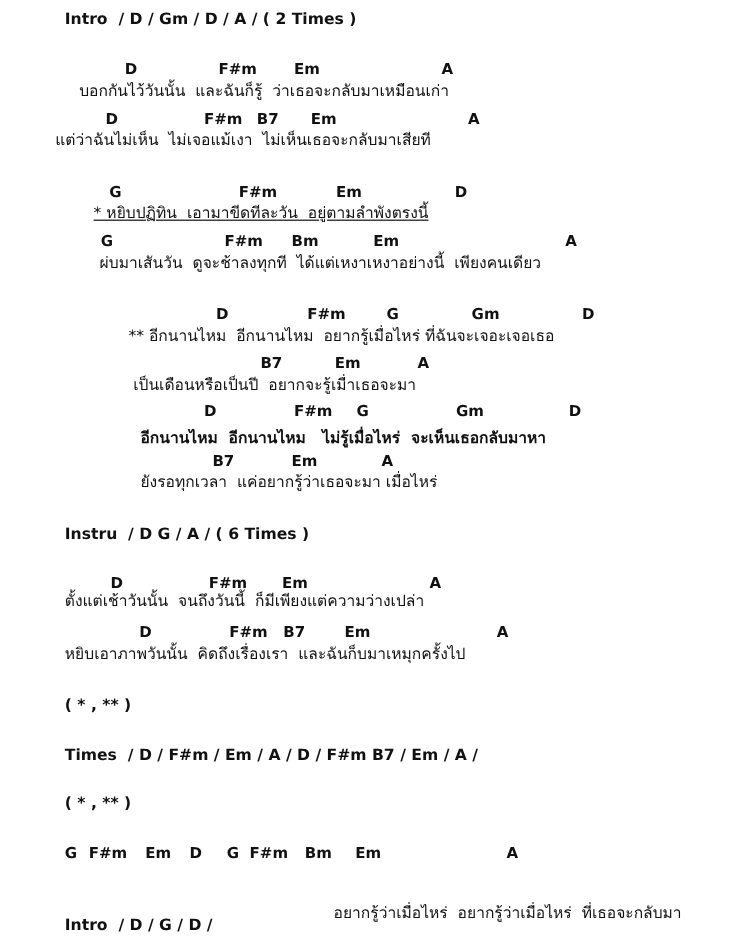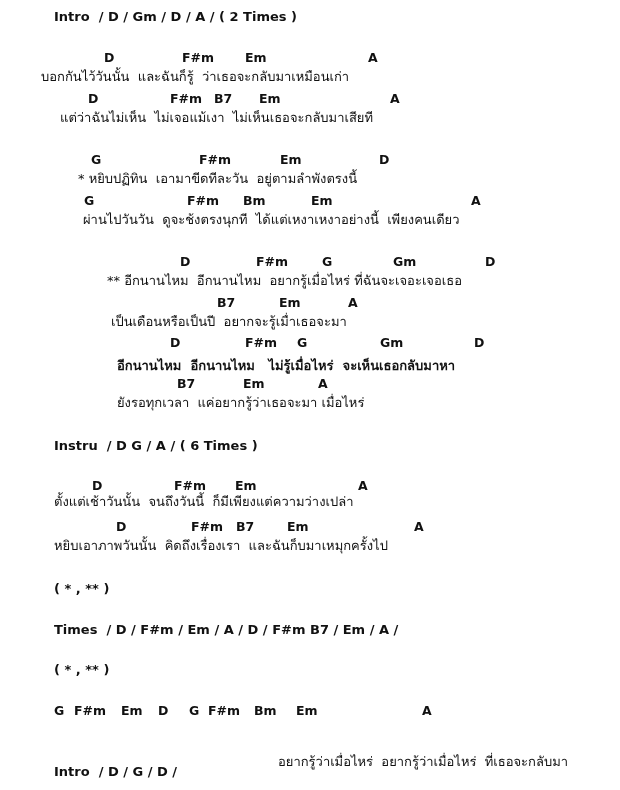--- a/index.html
+++ b/index.html
@@ -30,38 +30,38 @@
 
   <div id="br"></div>
 
   <div class="ln hdr" style="left:54px;top:764px">Intro  / D / G / D /</div>
 </div>
 
 <span class="chord" style="left: 104px; top: 50px;">D</span>
 <span class="chord" style="left: 182px; top: 50px;">F#m</span>
 <span class="chord" style="left: 245px; top: 50px;">Em</span>
 <span class="chord" style="left: 368px; top: 50px;">A</span>
-<div class="ln lyric" style="left: 41px; top: 69px;">บอกกันไว้วันนั้น  และฉันก็รู้  ว่าเธอจะกลับมาเหมือนเก่า</div>
+<div class="ln lyric" style="left: 66px; top: 69px;">บอกกันไว้วันนั้น  และฉันก็รู้  ว่าเธอจะกลับมาเหมือนเก่า</div>
 <span class="chord" style="left: 88px; top: 90.5px;">D</span>
 <span class="chord" style="left: 170px; top: 90.5px;">F#m</span>
 <span class="chord" style="left: 214px; top: 90.5px;">B7</span>
 <span class="chord" style="left: 259px; top: 90.5px;">Em</span>
 <span class="chord" style="left: 390px; top: 90.5px;">A</span>
-<div class="ln lyric" style="left: 60px; top: 109.5px; text-align: right;">แต่ว่าฉันไม่เห็น  ไม่เจอแม้เงา  ไม่เห็นเธอจะกลับมาเสียที</div>
+<div class="ln lyric" style="left: 46px; top: 109.5px; text-align: right;">แต่ว่าฉันไม่เห็น  ไม่เจอแม้เงา  ไม่เห็นเธอจะกลับมาเสียที</div>
 <span class="chord" style="left: 91px; top: 152px;">G</span>
 <span class="chord" style="left: 199px; top: 152px;">F#m</span>
 <span class="chord" style="left: 280px; top: 152px;">Em</span>
 <span class="chord" style="left: 379px; top: 152px;">D</span>
-<div class="ln lyric" style="left: 78px; top: 171px;">* หยิบปฏิทิน  เอามาขีดทีละวัน  อยู่ตามลำพังตรงนี้</div>
+<div class="ln lyric" style="left: 78px; top: 171px; text-decoration: underline;">* หยิบปฏิทิน  เอามาขีดทีละวัน  อยู่ตามลำพังตรงนี้</div>
 <span class="chord" style="left: 84px; top: 192.5px;">G</span>
 <span class="chord" style="left: 187px; top: 192.5px;">F#m</span>
 <span class="chord" style="left: 243px; top: 192.5px;">Bm</span>
 <span class="chord" style="left: 311px; top: 192.5px;">Em</span>
 <span class="chord" style="left: 471px; top: 192.5px;">A</span>
-<div class="ln lyric" style="left: 83px; top: 211.5px;">ผ่านไปวันวัน  ดูจะช้งตรงนุกที  ได้แต่เหงาเหงาอย่างนี้  เพียงคนเดียว</div>
+<div class="ln lyric" style="left: 83px; top: 211.5px;">ผ่บมาเสันวัน  ดูจะช้าลงทุกที  ได้แต่เหงาเหงาอย่างนี้  เพียงคนเดียว</div>
 <span class="chord" style="left: 180px; top: 254px;">D</span>
 <span class="chord" style="left: 256px; top: 254px;">F#m</span>
 <span class="chord" style="left: 322px; top: 254px;">G</span>
 <span class="chord" style="left: 393px; top: 254px;">Gm</span>
 <span class="chord" style="left: 485px; top: 254px;">D</span>
 <div class="ln lyric" style="left: 107px; top: 273px;">** อีกนานไหม  อีกนานไหม  อยากรู้เมื่อไหร่ ที่ฉันจะเจอะเจอเธอ</div>
 <span class="chord" style="left: 217px; top: 294.5px;">B7</span>
 <span class="chord" style="left: 279px; top: 294.5px;">Em</span>
 <span class="chord" style="left: 348px; top: 294.5px;">A</span>
 <div class="ln lyric" style="left: 111px; top: 313.5px;">เป็นเดือนหรือเป็นปี  อยากจะรู้เมื่าเธอจะมา</div>

